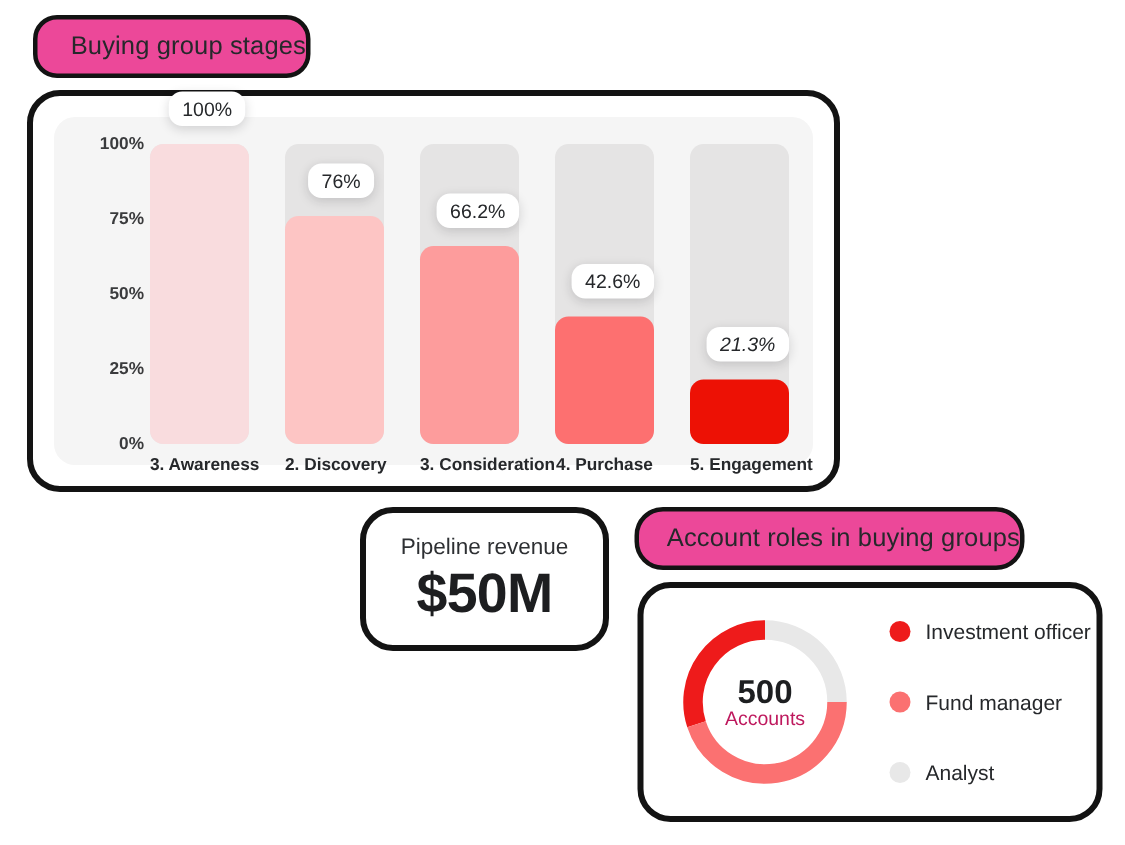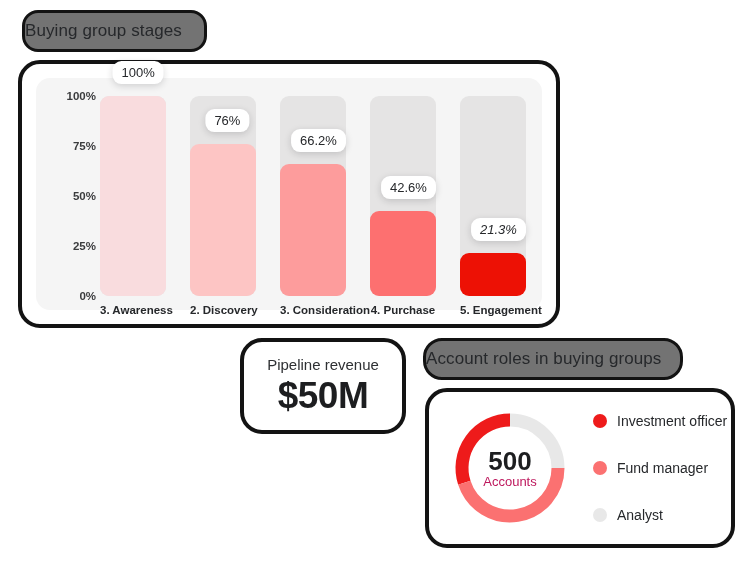--- a/index.html
+++ b/index.html
@@ -18,26 +18,26 @@
     position: absolute;
     inset: 0;
     width: 750px;
     height: 563px;
     overflow: hidden;
   }
 
   
   .pill {
     position: absolute;
-    background: #737373;
+    background: #ec4899;
     border: 3px solid #131313;
     border-radius: 16px;
     display: flex;
     align-items: center;
-    justify-content: flex-start;
+    justify-content: flex-end;
     box-sizing: border-box;
     z-index: 5;
   }
   .pill-label {
     font-size: 17px;
     color: #26282b;
     letter-spacing: 0.1px;
     white-space: nowrap;
   }
   .card {
@@ -198,21 +198,21 @@
   }
   .donut-center {
     position: absolute;
     left: 50%;
     top: 50%;
     transform: translate(-50%, -50%);
     text-align: center;
     line-height: 1.05;
   }
   .donut-number {
-    font-size: 26px;
+    font-size: 22px;
     font-weight: bold;
     color: #1d1e20;
   }
   .donut-sub {
     font-size: 13px;
     color: #be185d;
   }
   .legend {
     margin-left: 24px;
     display: flex;

